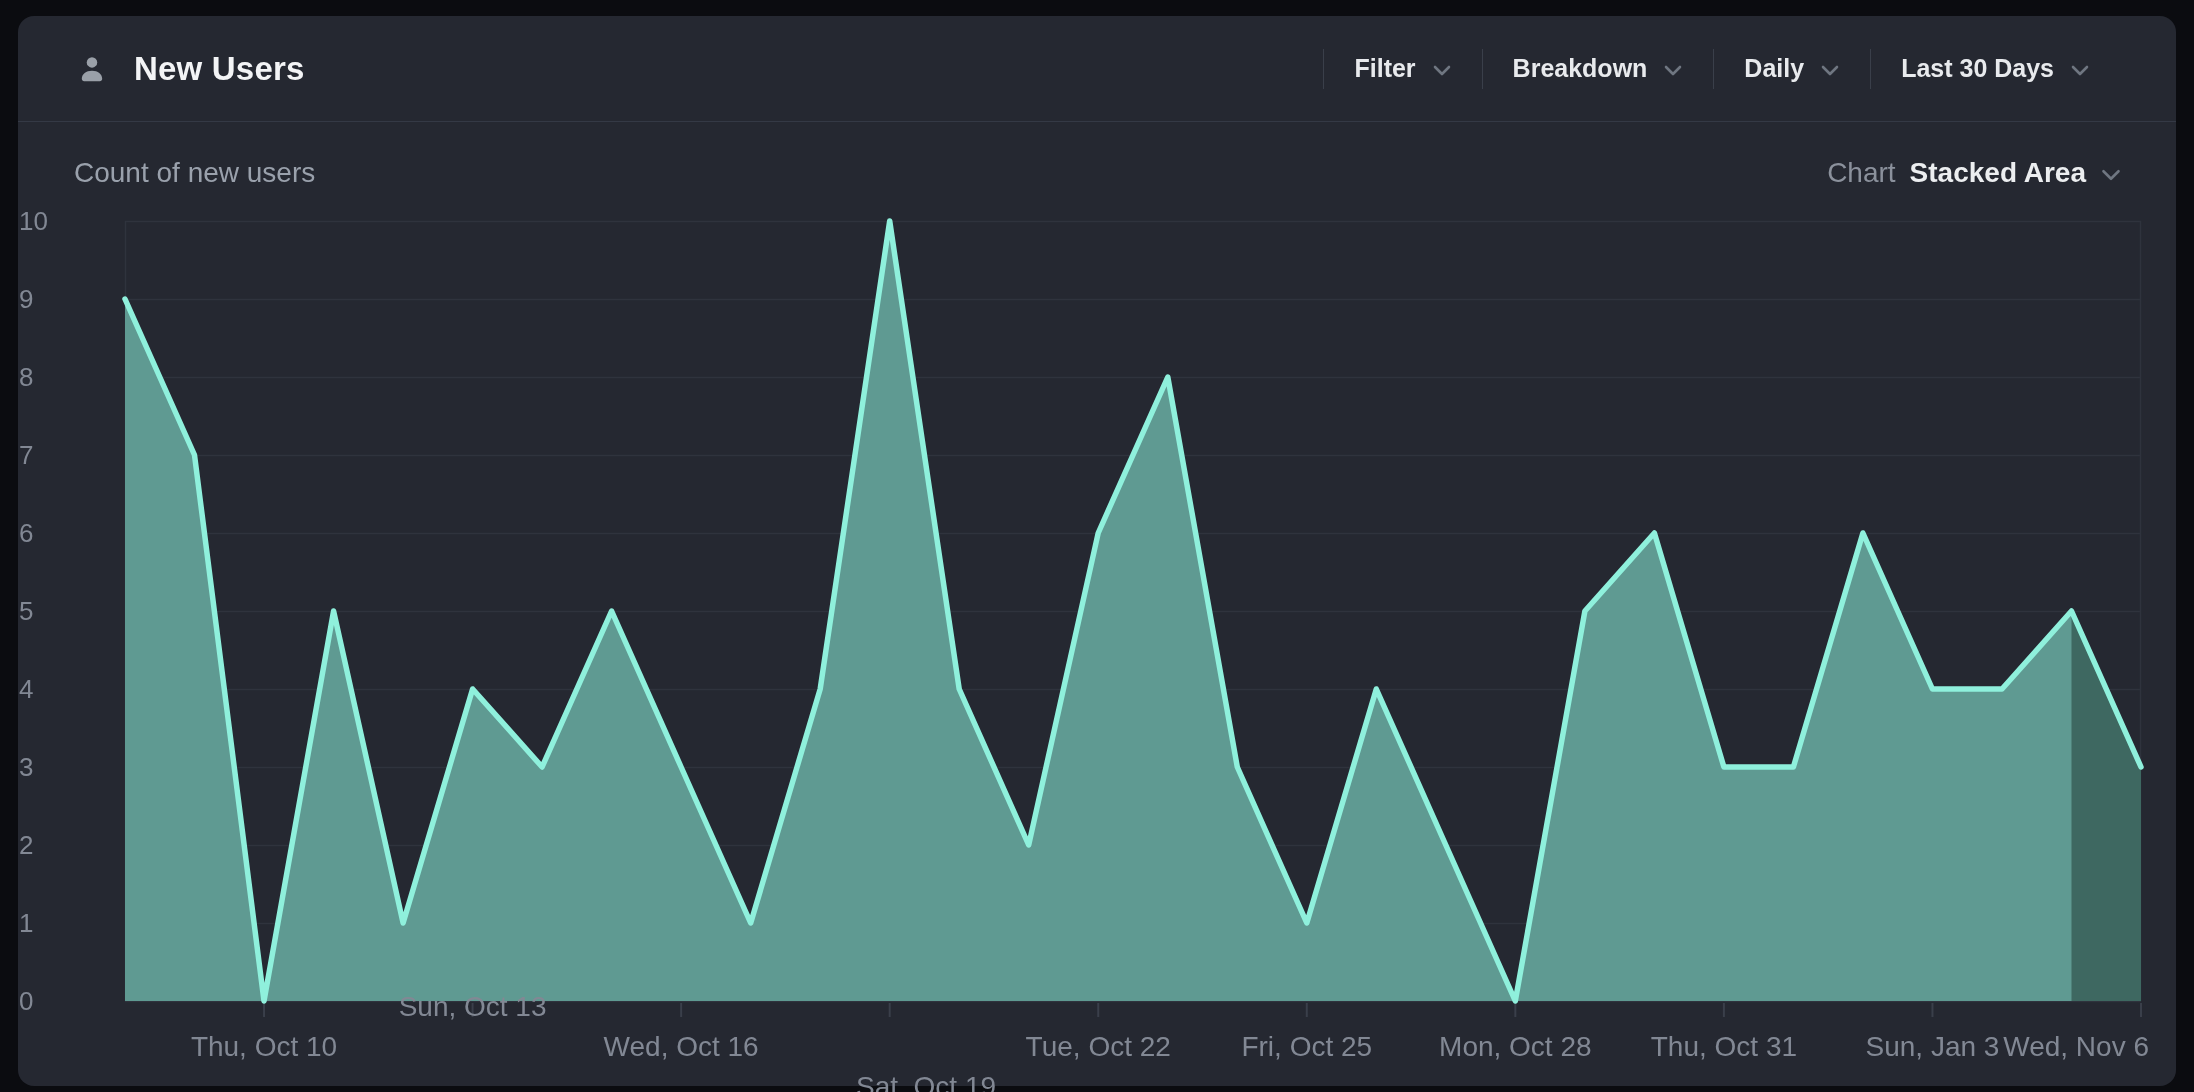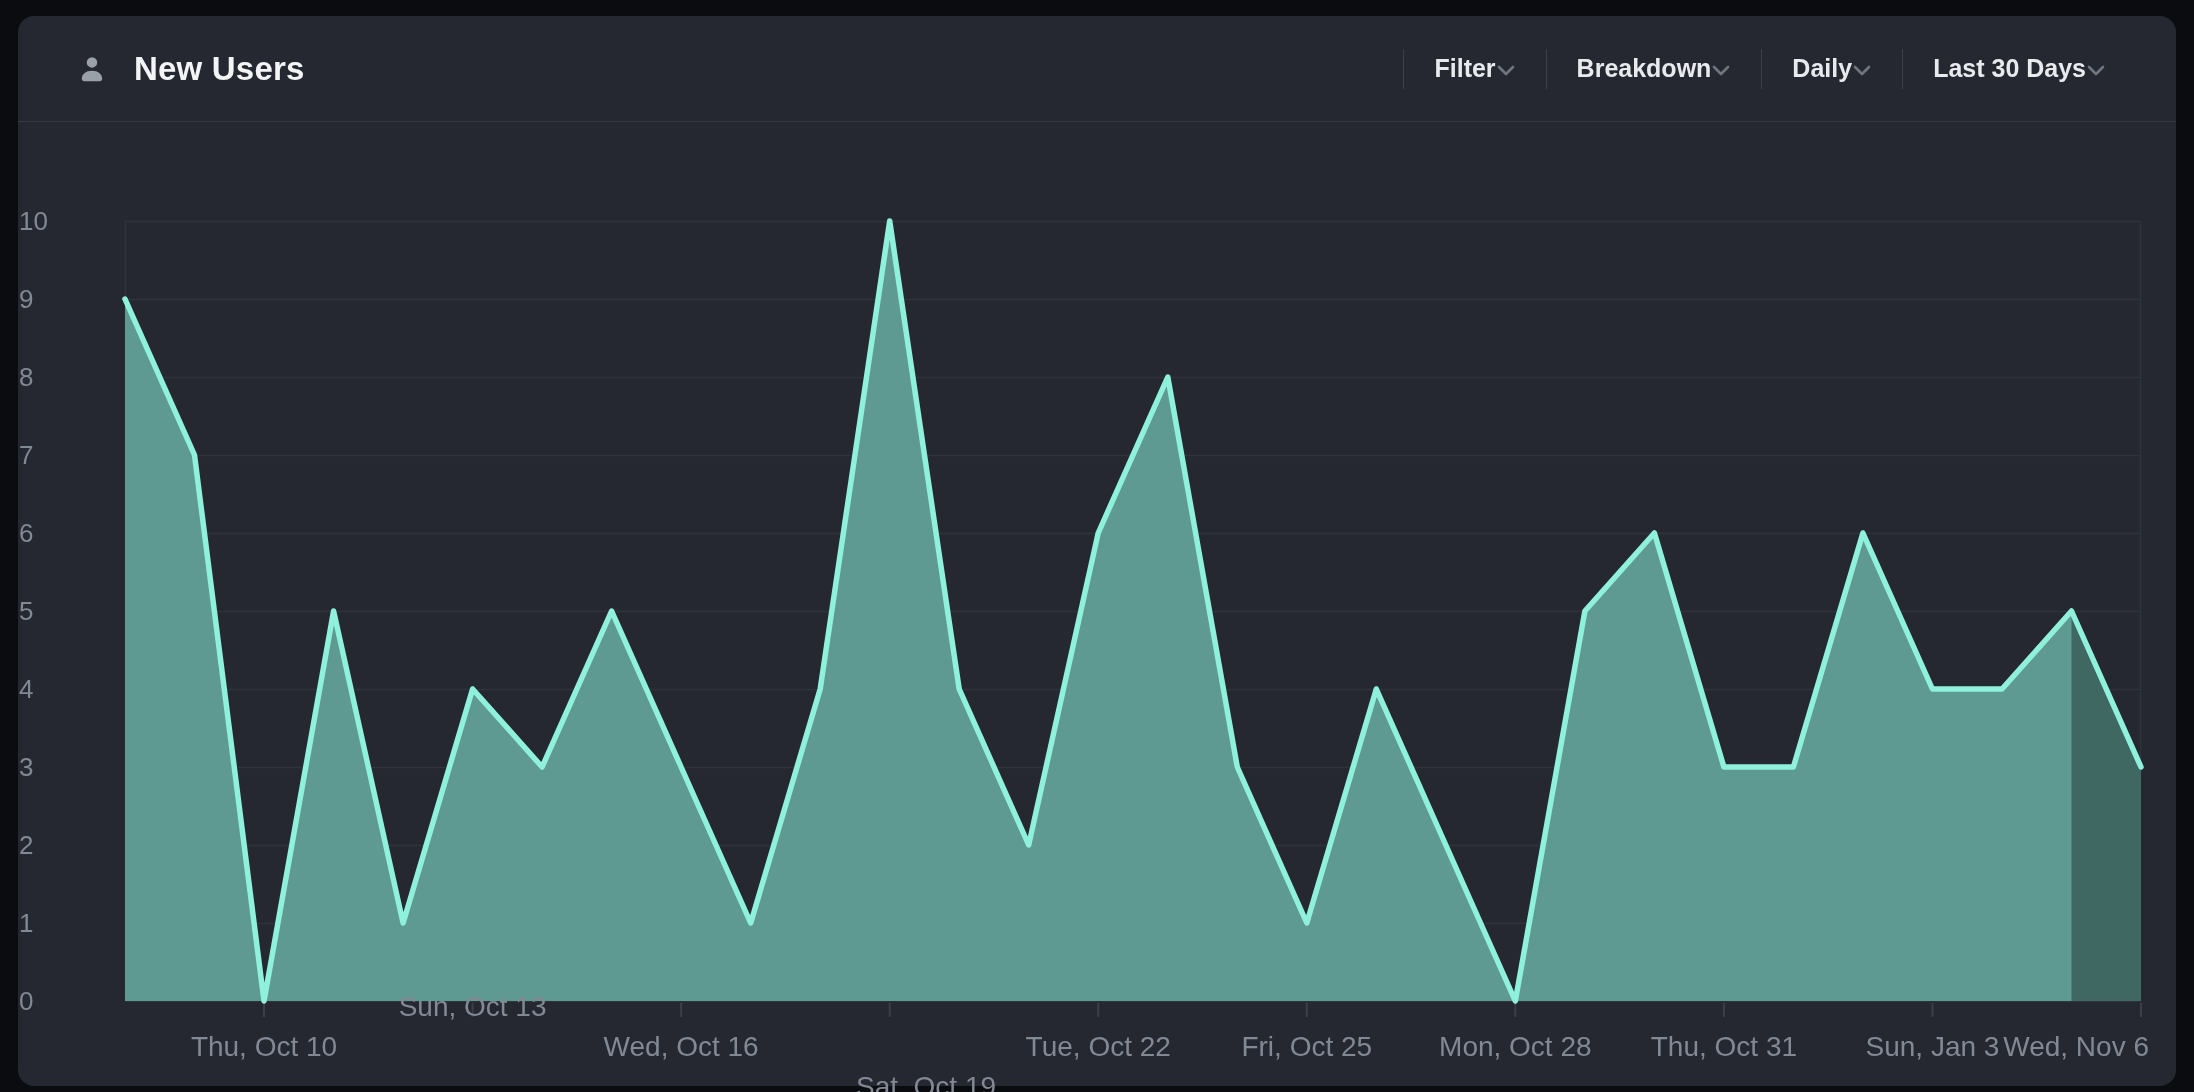--- a/index.html
+++ b/index.html
@@ -3,27 +3,27 @@
 <meta charset="utf-8">
 <style>
   * { margin:0; padding:0; box-sizing:border-box; }
   html,body { width:2194px; height:1092px; background:#0b0c10; overflow:hidden;
               font-family:"Liberation Sans", sans-serif; }
   .card { position:absolute; left:18px; top:16px; width:2158px; height:1070px;
           background:#252831; border-radius:16px; }
   
   .card-header { position:absolute; left:0; top:0; width:100%; height:106px;
                  display:flex; align-items:center; justify-content:space-between;
-                 border-bottom:1px solid #343945; padding:0 40px 0 56px; }
+                 border-bottom:1px solid #343945; padding:0 56px 0 56px; }
   .title-wrap { display:flex; align-items:center; gap:24px; }
   .person-icon svg { display:block; }
   .title { font-size:33px; font-weight:700; color:#f3f4f6; letter-spacing:.2px; }
   .controls { display:flex; align-items:center; }
   .sep { width:1px; height:40px; background:#3a3f4a; }
-  .ctrl { display:flex; align-items:center; background:none; border:none;
+  .ctrl { display:flex; align-items:center; gap:16px; background:none; border:none;
           cursor:pointer; font-family:inherit; font-size:25px; font-weight:600;
           color:#e8eaed; padding:0 30px; }
   .chev svg { display:block; margin-top:3px; }
   
   .subheader { position:absolute; left:0; top:122px; width:100%; height:70px;
                display:flex; align-items:center; justify-content:space-between;
                padding:0 54px 0 56px; }
   .metric { font-size:28px; color:#9aa1ac; }
   .chart-select { display:flex; align-items:center; gap:14px; cursor:pointer; }
   .chart-select .muted { font-size:28px; color:#8b919c; }
@@ -85,20 +85,32 @@
         <span>Last 30 Days</span>
         <span class="chev">
           <svg width="20" height="13" viewBox="0 0 20 13">
               <path d="M3 3 L10 10 L17 3" fill="none" stroke="#6f7681" stroke-width="2.6" stroke-linecap="round" stroke-linejoin="round"></path>
             </svg>
         </span>
       </button>
     </div>
   </div>
 
+  <div class="subheader">
+    <span class="metric">Count of new users</span>
+    <div class="chart-select">
+      <span class="muted">Chart</span>
+      <span class="value">Stacked Area</span>
+      <span class="chev">
+        <svg width="22" height="14" viewBox="0 0 20 13">
+            <path d="M3 3 L10 10 L17 3" fill="none" stroke="#6f7681" stroke-width="2.4" stroke-linecap="round" stroke-linejoin="round"></path>
+          </svg>
+      </span>
+    </div>
+  </div>
 </div>
 
 <div id="chart">
     <svg width="2194" height="1092">
       <line x1="125" y1="1001.5" x2="2141" y2="1001.5" stroke="#2F333D" stroke-width="1.5"></line>
       <line x1="125" y1="923.5" x2="2141" y2="923.5" stroke="#2F333D" stroke-width="1.5"></line>
       <line x1="125" y1="845.5" x2="2141" y2="845.5" stroke="#2F333D" stroke-width="1.5"></line>
       <line x1="125" y1="767.5" x2="2141" y2="767.5" stroke="#2F333D" stroke-width="1.5"></line>
       <line x1="125" y1="689.5" x2="2141" y2="689.5" stroke="#2F333D" stroke-width="1.5"></line>
       <line x1="125" y1="611.5" x2="2141" y2="611.5" stroke="#2F333D" stroke-width="1.5"></line>

